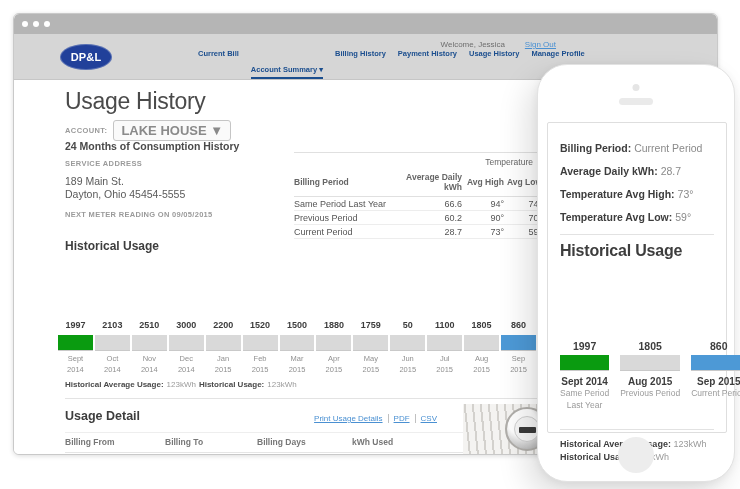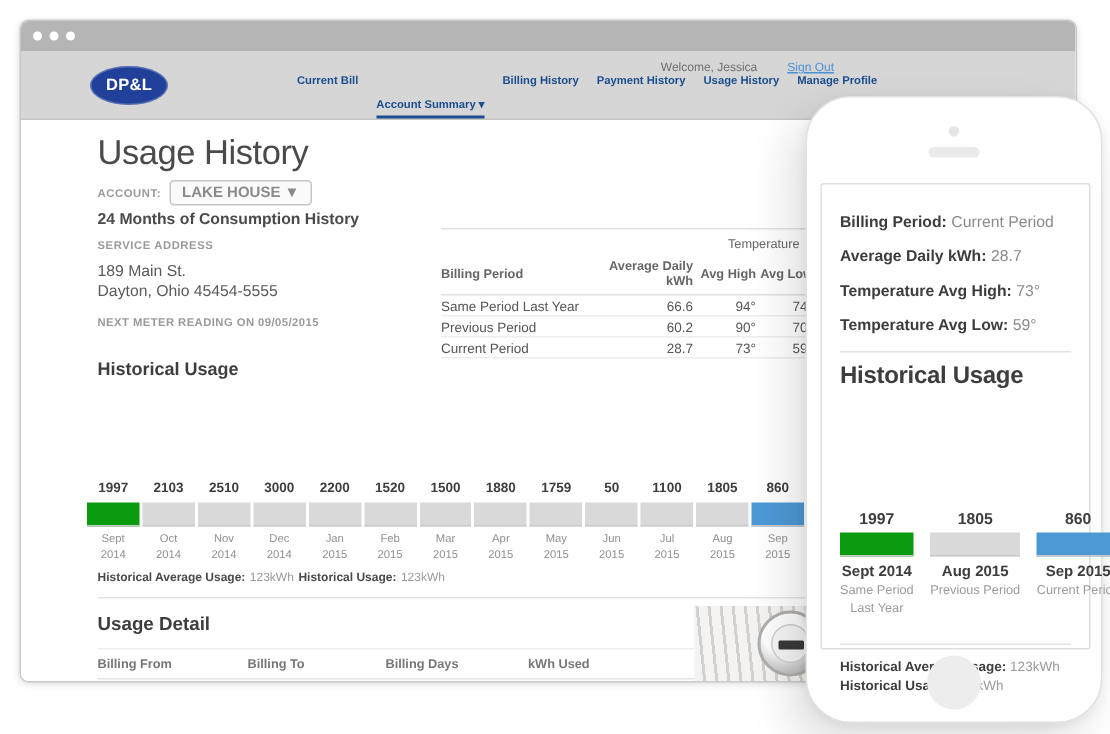--- a/index.html
+++ b/index.html
@@ -25,21 +25,21 @@
   .nav { position:absolute; bottom:0; left:184px; display:flex; gap:12px; align-items:flex-end; }
   .nav-item { font-size:7.5px; font-weight:bold; color:#1b4e8e; padding-bottom:21px;
     cursor:pointer; text-decoration:none; white-space:nowrap; }
   .nav-item.active { padding-bottom:3px; border-bottom:2px solid #1b4e8e; }
 
   .content { position:relative; height:376px; background:#fff; }
   .h1 { position:absolute; left:51px; top:8px; font-size:23px; font-weight:400;
     color:#4a4a4a; letter-spacing:-.3px; }
   .account-row { position:absolute; left:51px; top:40px; display:flex; align-items:center; gap:6px; }
   .micro-label { font-size:7.5px; font-weight:bold; color:#9a9a9a; letter-spacing:.4px; }
-  .account-dd { font-size:10px; font-weight:bold; color:#8a8a8a; background:#fafafa;
+  .account-dd { font-size:13px; font-weight:bold; color:#8a8a8a; background:#fafafa;
     border:1px solid #c5c5c5; border-radius:3px; padding:2px 7px; cursor:pointer; }
   .subtitle { position:absolute; left:51px; top:60px; font-size:10.5px; font-weight:bold; color:#4a4a4a; }
   .address { position:absolute; left:51px; top:79px; }
   .address .lines { margin-top:7px; font-size:10.5px; color:#5a5a5a; line-height:1.25; }
   .address .next { margin-top:9px; font-size:7.5px; font-weight:bold; color:#9a9a9a; letter-spacing:.3px; }
 
   
   .summary { position:absolute; left:280px; top:72px; width:248px;
     border-top:1px solid #e0e0e0; font-size:8.5px; color:#555; }
   .sum-temp-row { text-align:right; padding:4px 9px 2px 0; color:#666; }
@@ -305,20 +305,23 @@
       </div>
     </div>
 
     <div class="chart-footer">
       <span><b>Historical Average Usage:</b></span><span>123kWh</span><span><b>Historical Usage:</b></span><span>123kWh</span>
     </div>
 
     <div class="hdivider"></div>
 
     <div class="detail-title">Usage Detail</div>
+    <div class="detail-links">
+      <a>Print Usage Details</a><a>PDF</a><a>CSV</a>
+    </div>
 
     <div class="detail-head">
       <span class="d0">Billing From</span>
       <span class="d1">Billing To</span>
       <span class="d2">Billing Days</span>
       <span class="d3">kWh Used</span>
     </div>
 
     <div class="meter-photo">
       <div class="meter-ring">

